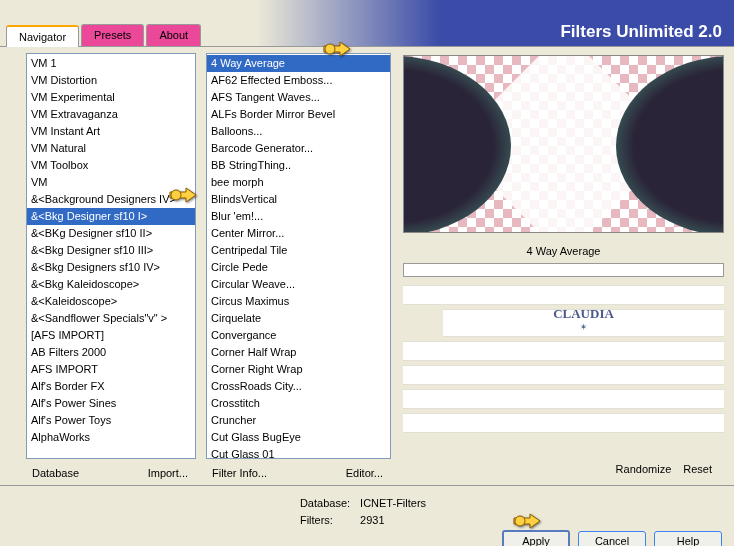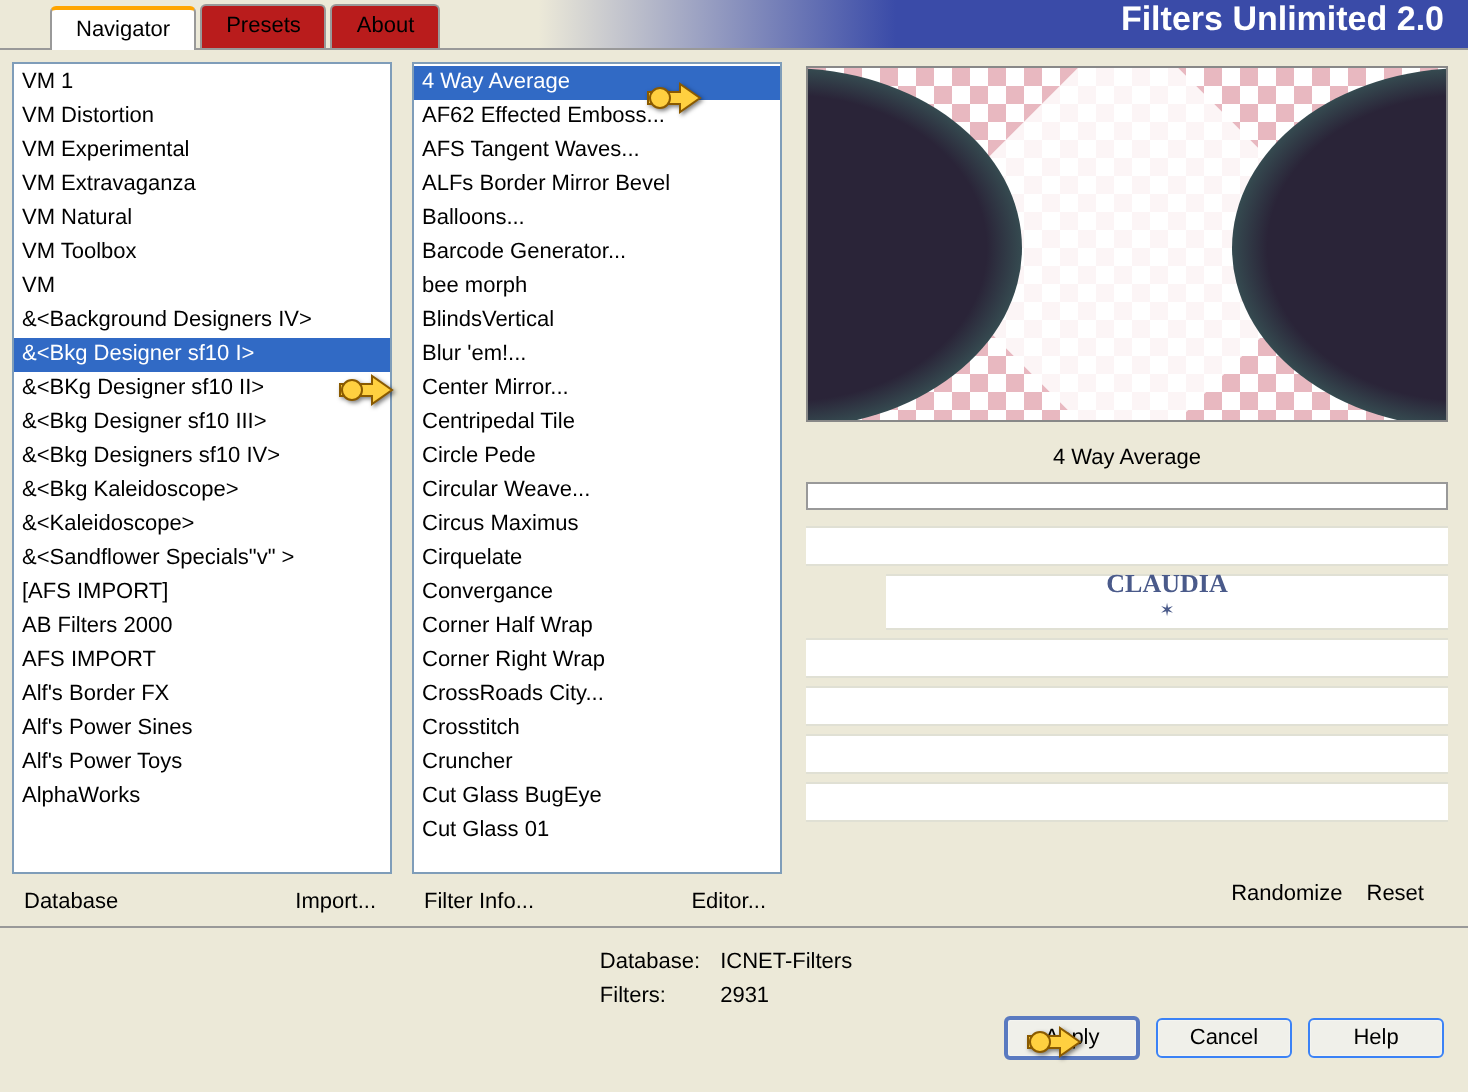--- a/index.html
+++ b/index.html
@@ -9,34 +9,33 @@
   background: #ece9d8;
   width: 734px;
   height: 546px;
   overflow: hidden;
   position: relative;
 }
 .header-bar {
   display: flex;
   align-items: flex-end;
   background: linear-gradient(to right, #ece9d8 0%, #ece9d8 35%, #3a4ba8 60%, #3a4ba8 100%);
-  height: 24px;
+  height: 46px;
   padding-right: 12px;
-  margin-left: 19px;
 }
 .tabs {
   display: flex;
   padding-left: 6px;
   background: #ece9d8;
 }
 .tab {
   padding: 4px 12px 4px 12px;
   border: 1px solid #999;
   border-bottom: none;
-  background: #b91c1c;
+  background: #ec4899;
   border-radius: 3px 3px 0 0;
   margin-right: 2px;
   cursor: pointer;
   font-size: 11px;
 }
 .tab.active {
   background: #fff;
   border-top: 2px solid orange;
   position: relative;
   top: 1px;
@@ -54,21 +53,21 @@
   display: flex;
   border-top: 1px solid #999;
   background: #fff;
   height: 438px;
 }
 .col {
   display: flex;
   flex-direction: column;
   height: 438px;
 }
-.col-categories { width: 200px; border-right: none; }
+.col-categories { width: 200px; border-right: none; padding-left: 20px; }
 .col-filters { width: 195px; }
 .list-wrap {
   flex: 1;
   overflow: hidden;
   position: relative;
   border: 1px solid #7f9db9;
   margin: 6px 4px 0 6px;
   background: #fff;
 }
 .list {
@@ -231,20 +230,21 @@
 </div>
 
 <div class="content">
   <div class="col col-categories panel-bg">
     <div class="list-wrap">
       <div class="list" id="category-list">
           <div class="list-item">VM 1</div>
           <div class="list-item">VM Distortion</div>
           <div class="list-item">VM Experimental</div>
           <div class="list-item">VM Extravaganza</div>
+          <div class="list-item">VM Instant Art</div>
           <div class="list-item">VM Natural</div>
           <div class="list-item">VM Toolbox</div>
           <div class="list-item">VM</div>
           <div class="list-item">&amp;&lt;Background Designers IV&gt;</div>
           <div class="list-item selected">&amp;&lt;Bkg Designer sf10 I&gt;</div>
           <div class="list-item">&amp;&lt;BKg Designer sf10 II&gt;</div>
           <div class="list-item">&amp;&lt;Bkg Designer sf10 III&gt;</div>
           <div class="list-item">&amp;&lt;Bkg Designers sf10 IV&gt;</div>
           <div class="list-item">&amp;&lt;Bkg Kaleidoscope&gt;</div>
           <div class="list-item">&amp;&lt;Kaleidoscope&gt;</div>
@@ -266,20 +266,21 @@
 
   <div class="col col-filters panel-bg">
     <div class="list-wrap">
       <div class="list" id="filter-list">
           <div class="list-item selected">4 Way Average</div>
           <div class="list-item">AF62 Effected Emboss...</div>
           <div class="list-item">AFS Tangent Waves...</div>
           <div class="list-item">ALFs Border Mirror Bevel</div>
           <div class="list-item">Balloons...</div>
           <div class="list-item">Barcode Generator...</div>
+          <div class="list-item">BB StringThing..</div>
           <div class="list-item">bee morph</div>
           <div class="list-item">BlindsVertical</div>
           <div class="list-item">Blur 'em!...</div>
           <div class="list-item">Center Mirror...</div>
           <div class="list-item">Centripedal Tile</div>
           <div class="list-item">Circle Pede</div>
           <div class="list-item">Circular Weave...</div>
           <div class="list-item">Circus Maximus</div>
           <div class="list-item">Cirquelate</div>
           <div class="list-item">Convergance</div>

